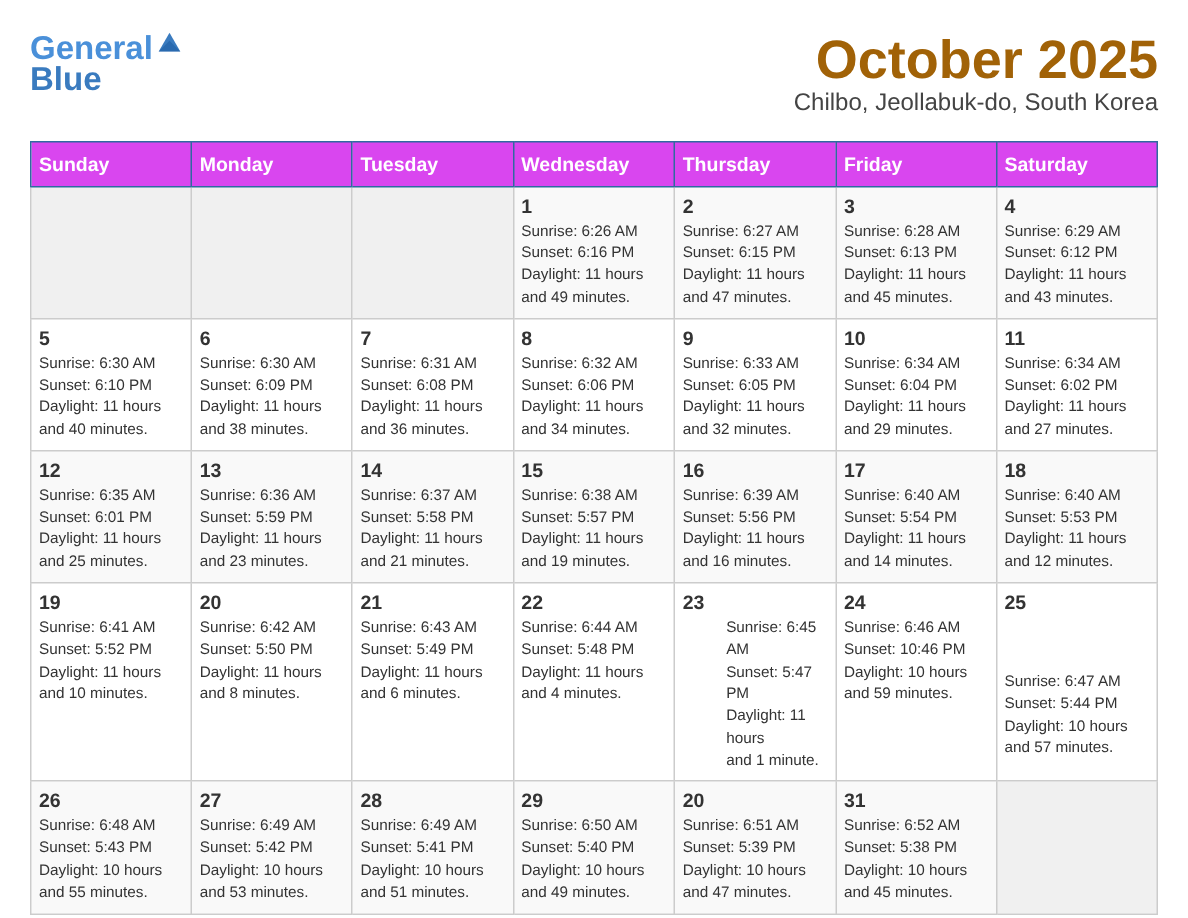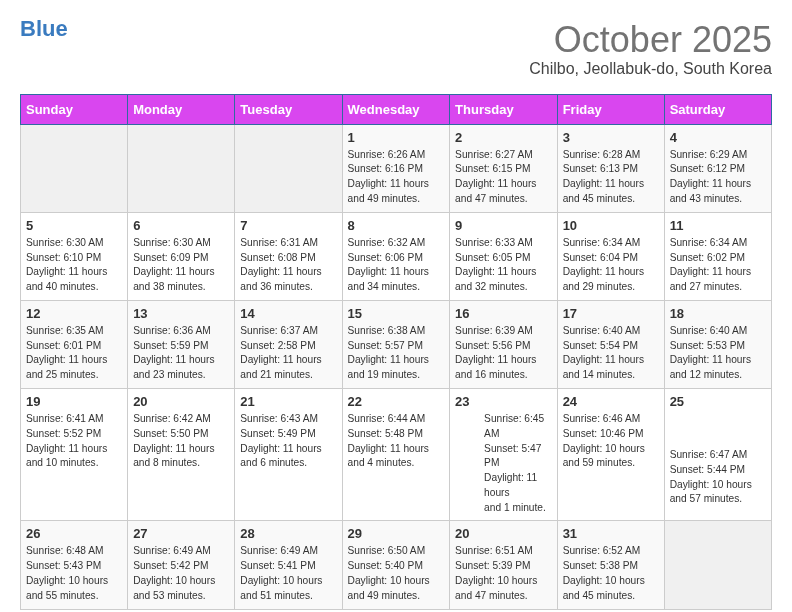--- a/index.html
+++ b/index.html
@@ -33,22 +33,22 @@
       width: 18px;
       height: 18px;
       margin-left: 2px;
       margin-top: -6px;
     }
     .title-block {
       text-align: right;
     }
     .month-title {
       font-size: 36px;
-      font-weight: normal;
-      color: #737373;
+      font-weight: bold;
+      color: #a16207;
       line-height: 1.1;
     }
     .location {
       font-size: 16px;
       color: #444;
       margin-left: 48px;
     }
     .calendar {
       width: 100%;
       border-collapse: collapse;
@@ -93,20 +93,29 @@
     .empty-cell {
       background: #f0f0f0 !important;
     }
   </style>
 </head>
 <body>
 
 <div class="header">
   <div class="logo">
     <div>
+      <div style="display:flex; align-items:center;">
+        <span class="logo-text">
+          <span>General</span>
+        </span>
+        <svg class="logo-icon" viewBox="0 0 20 20">
+          <polygon points="2,16 10,2 18,16" fill="#3a7bbf"></polygon>
+          <polygon points="10,8 18,16 2,16" fill="#1a5a9f" opacity="0.5"></polygon>
+        </svg>
+      </div>
       <div style="font-size:22px; font-weight:bold; color:#3a7bbf; margin-top:-4px;">Blue</div>
     </div>
   </div>
   <div class="title-block">
     <div class="month-title">October 2025</div>
     <div class="location">Chilbo, Jeollabuk-do, South Korea</div>
   </div>
 </div>
 
 <table class="calendar">
@@ -217,21 +226,21 @@
         <td>
           <span class="day-number">13</span>
           <div class="day-info" style="white-space: pre-line;">Sunrise: 6:36 AM
 Sunset: 5:59 PM
 Daylight: 11 hours
 and 23 minutes.</div>
         </td>
         <td>
           <span class="day-number">14</span>
           <div class="day-info" style="white-space: pre-line;">Sunrise: 6:37 AM
-Sunset: 2:58 PM
+Sunset: 5:58 PM
 Daylight: 11 hours
 and 21 minutes.</div>
         </td>
         <td>
           <span class="day-number">15</span>
           <div class="day-info" style="white-space: pre-line;">Sunrise: 6:38 AM
 Sunset: 5:57 PM
 Daylight: 11 hours
 and 19 minutes.</div>
         </td>

